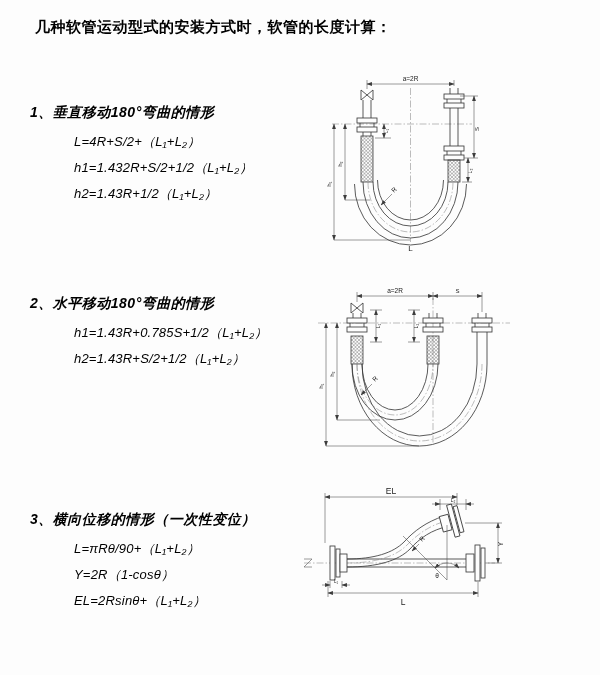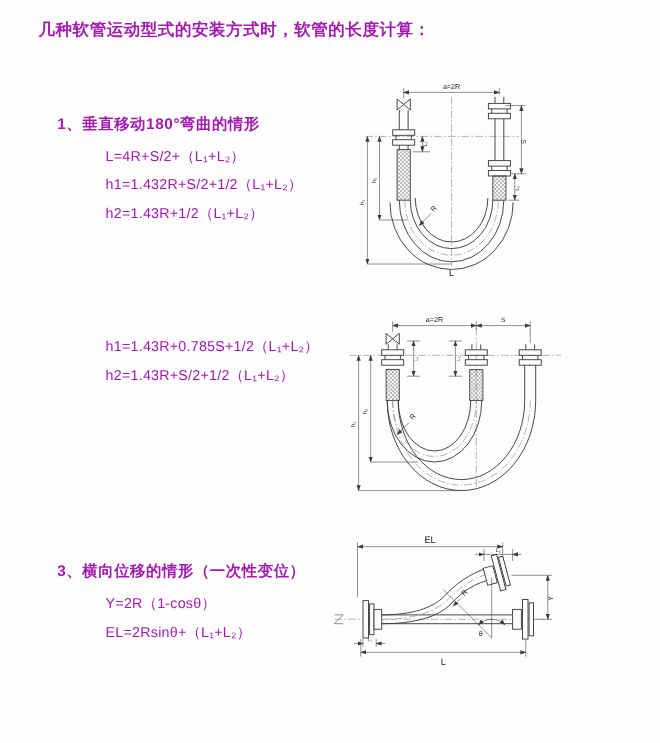--- a/index.html
+++ b/index.html
@@ -1,19 +1,19 @@
 <!DOCTYPE html>
 <html><head>
 <meta charset="utf-8">
 <style>
   html,body{margin:0;padding:0;background:#fff;}
   .page{position:relative;width:600px;height:675px;background:#fdfdfd;overflow:hidden;
-        font-family:"Liberation Sans","DejaVu Sans",sans-serif;color:#a21caf;}
+        font-family:"Liberation Sans","DejaVu Sans",sans-serif;color:#000000;}
   .title{position:absolute;left:35px;top:18px;font-size:15px;font-weight:700;letter-spacing:.5px;}
-  .sec{position:absolute;left:52px;}
+  .sec{position:absolute;left:30px;font-style:italic;}
   .sec h2{margin:0;font-size:14px;font-weight:700;letter-spacing:.5px;}
   .fx{margin:7px 0 0 44px;font-size:13px;line-height:26px;letter-spacing:.2px;}
   .diagram{position:absolute;}
   svg{display:block;}
   svg .ln{stroke:#3c3c3c;stroke-width:.85;fill:none;}
   svg .dim{stroke:#4a4a4a;stroke-width:.55;fill:none;}
   svg .cl{stroke:#7a7a7a;stroke-width:.5;fill:none;stroke-dasharray:7 2 1.5 2;}
   svg .fl{fill:#fdfdfd;stroke:#3c3c3c;stroke-width:.85;}
   svg .br{stroke:#3c3c3c;stroke-width:.8;}
   svg text{fill:#222;font-family:"Liberation Sans","DejaVu Sans",sans-serif;}
@@ -30,29 +30,31 @@
   <div class="sec" style="top:104px;">
     <h2>1、垂直移动180°弯曲的情形</h2>
     <div class="fx">
       <div>L=4R+S/2+（L₁+L₂）</div>
       <div>h1=1.432R+S/2+1/2（L₁+L₂）</div>
       <div>h2=1.43R+1/2（L₁+L₂）</div>
     </div>
   </div>
 
   <div class="sec" style="top:295px;">
+    <h2>2、水平移动180°弯曲的情形</h2>
     <div class="fx">
       <div>h1=1.43R+0.785S+1/2（L₁+L₂）</div>
       <div>h2=1.43R+S/2+1/2（L₁+L₂）</div>
     </div>
   </div>
 
   <div class="sec" style="top:511px;">
     <h2>3、横向位移的情形（一次性变位）</h2>
     <div class="fx">
+      <div>L=πRθ/90+（L₁+L₂）</div>
       <div>Y=2R（1-cosθ）</div>
       <div>EL=2Rsinθ+（L₁+L₂）</div>
     </div>
   </div>
 
   <div class="diagram" style="left:312px;top:72px;">
     <svg width="235" height="182" viewBox="0 0 235 182">
       <defs>
         <marker id="a1" viewBox="0 0 10 10" refX="9" refY="5" markerWidth="5.5" markerHeight="5.5" markerUnits="userSpaceOnUse" orient="auto-start-reverse">
           <path d="M0,1.5 L10,5 L0,8.5 z" fill="#3c3c3c"></path>

